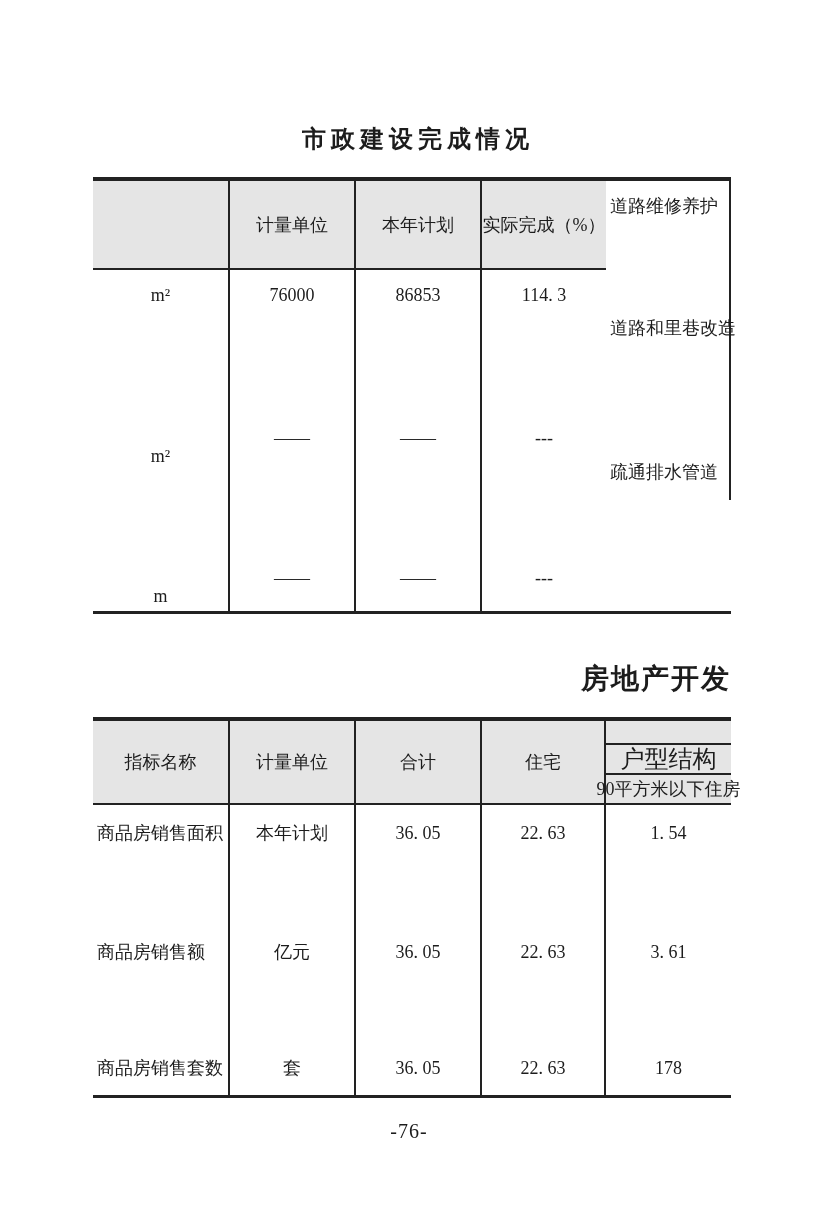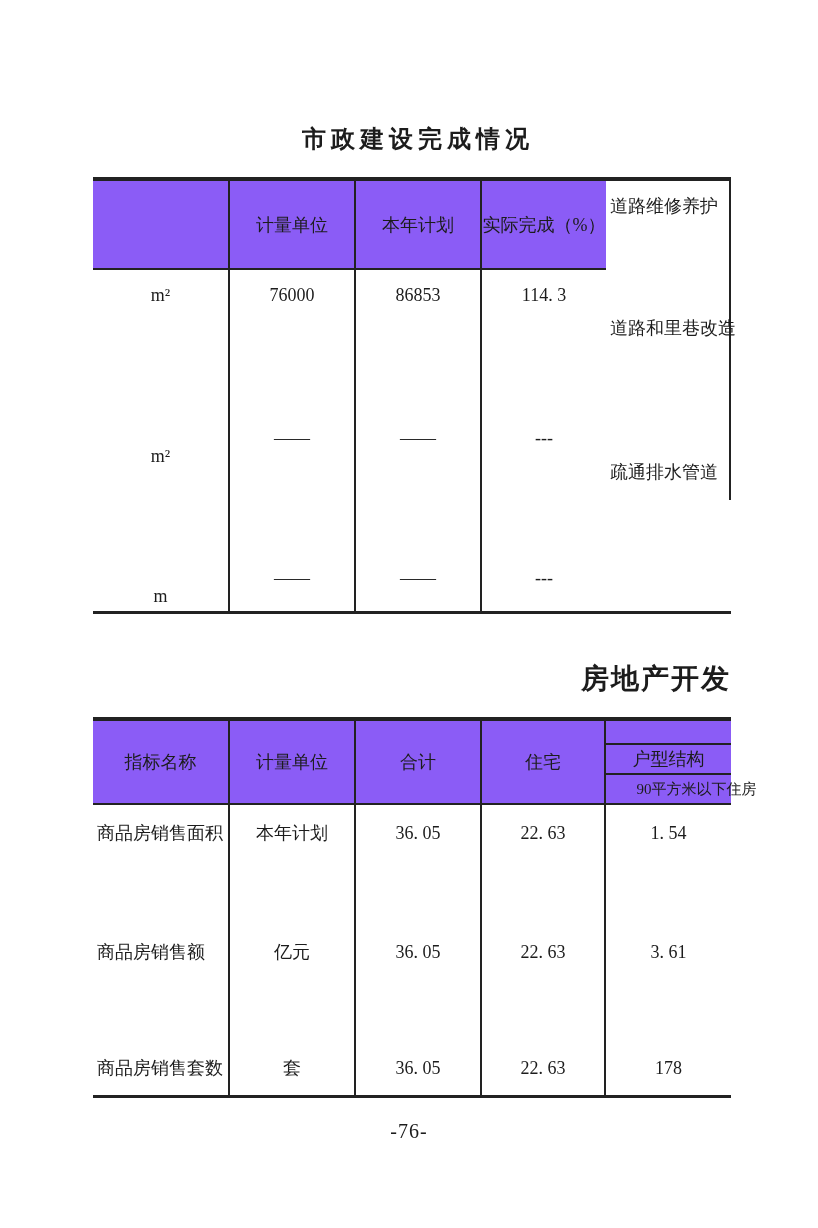--- a/index.html
+++ b/index.html
@@ -20,33 +20,33 @@
     display:grid;grid-template-columns:137px 126px 126px 124px 125px;
     border-top:4px solid #222;border-bottom:3px solid #222;background:#fff;
   }
   .t1{top:177px;height:437px;grid-template-rows:89px 115px 115px auto;}
   .t2{top:717px;height:381px;grid-template-rows:84px 98px 97px auto;}
   .cell{
     display:flex;align-items:center;justify-content:center;
     font-size:18px;line-height:22px;box-sizing:border-box;white-space:nowrap;
   }
   .vline{border-right:2px solid #222;}
-  .th{background:#8b5cf6;border-bottom:2px solid #222;}
+  .th{background:#e5e5e5;border-bottom:2px solid #222;}
   .name{justify-content:flex-start;padding-left:4px;}
   .va-top{align-items:flex-start;padding-top:14px;}
   .va-top2{align-items:flex-start;padding-top:17px;}
   .va-bottom{align-items:flex-end;padding-bottom:17px;}
   .va-bottom2{align-items:flex-end;padding-bottom:16px;}
   .dn{position:relative;top:13px;}
   .up{position:relative;top:-5px;}
   .hdr-stack{flex-direction:column;padding:0;align-items:stretch;justify-content:flex-start;}
   .sub{width:100%;display:flex;align-items:center;justify-content:center;box-sizing:border-box;}
   .sub-blank{height:24px;border-bottom:2px solid #222;}
-  .sub-mid{height:30px;border-bottom:2px solid #222;font-size:18px;}
-  .sub-bot{flex:1;font-size:15px;letter-spacing:0;margin-left:28px;}
+  .sub-mid{height:30px;border-bottom:2px solid #222;font-size:24px;}
+  .sub-bot{flex:1;font-size:18px;letter-spacing:0;}
   .pageno{
     position:absolute;left:0;top:1120px;width:100%;text-align:center;
     font-size:20px;letter-spacing:1px;color:#1c1c1c;
   }
 </style>
 </head>
 <body>
 
 <div class="page">
 

